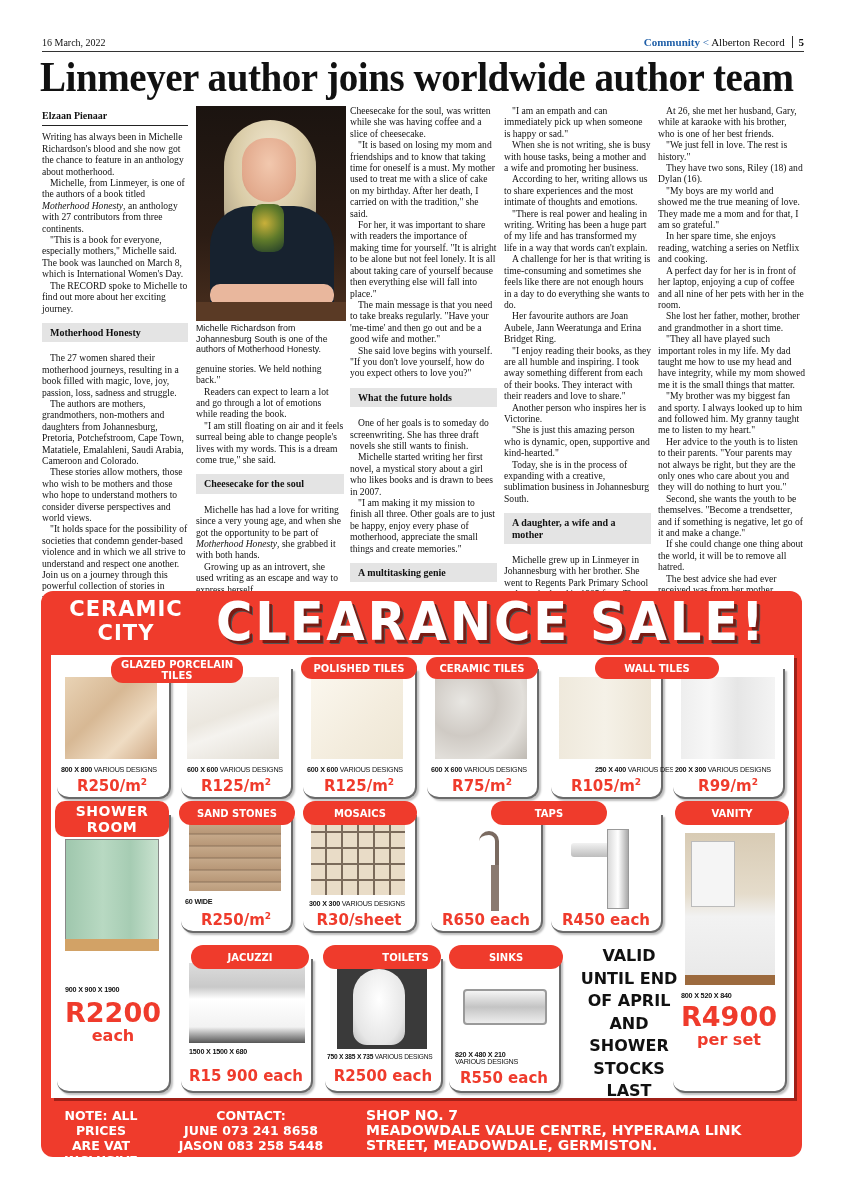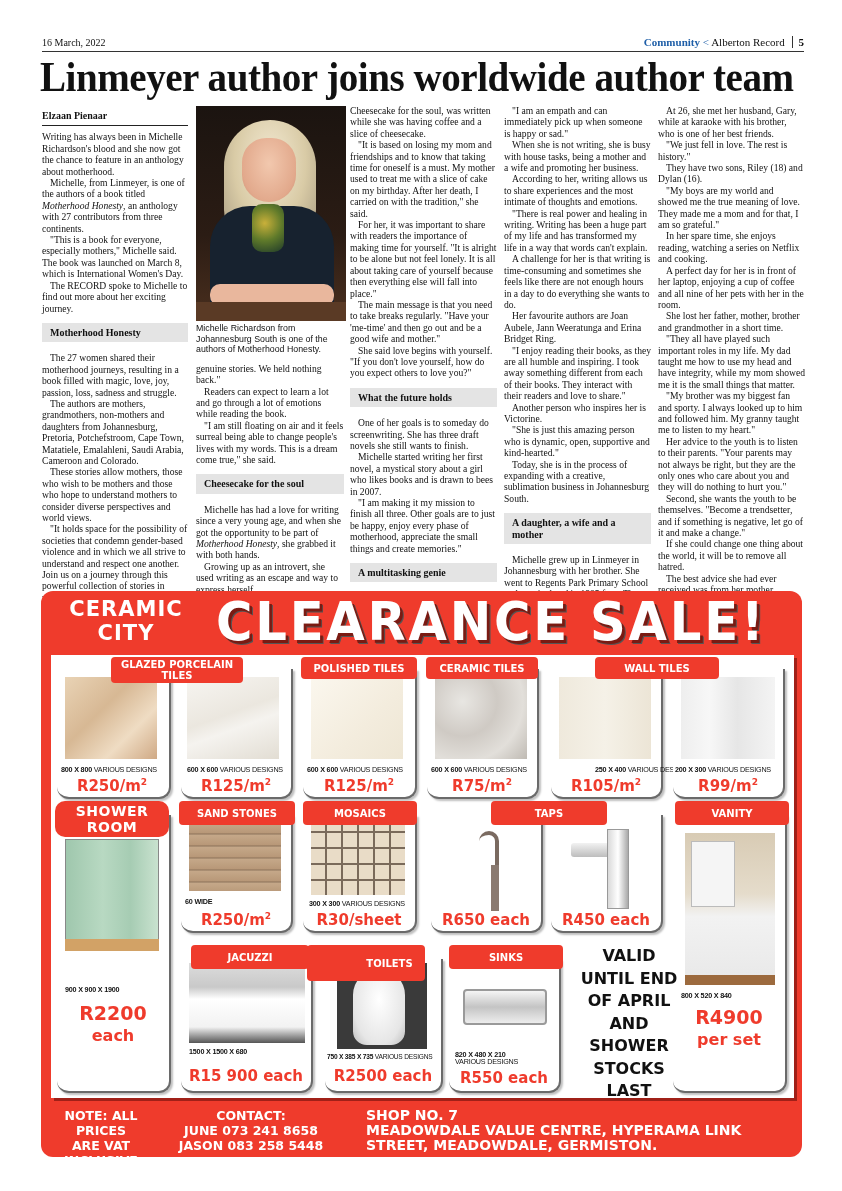--- a/index.html
+++ b/index.html
@@ -30,28 +30,28 @@
   .photo .arm { position:absolute; left:14px; top:178px; width:124px; height:22px; border-radius: 10px; background: #e9b79d; }
   .photo .table { position:absolute; left:0; top:196px; width:100%; height:19px; background: #5a3a25; }
 
   
   .ad { position: absolute; left: 41px; top: 591px; width: 761px; height: 566px; background: #ef3b2c; border-radius: 12px; }
   .ad-brand { position: absolute; left: 10px; top: 6px; width: 150px; text-align: center; color: #fff; font-family: "DejaVu Sans", sans-serif; font-weight: bold; font-size: 21px; line-height: 24px; letter-spacing: 1px; }
   .ad-sale { position: absolute; left: 175px; top: 2px; width: 585px; height: 56px; color: #fff; font-family: "DejaVu Sans", sans-serif; font-weight: bold; font-size: 54px; line-height: 58px; letter-spacing: 3px; text-shadow: 3px 3px 0 #7a1a12, 4px 4px 0 #555; white-space: nowrap; transform: scaleX(0.92); transform-origin: left; }
   .ad-panel { position: absolute; left: 10px; top: 64px; width: 743px; height: 443px; background: #fff; box-shadow: 3px 3px 0 #a02018; }
 
   .card { position: absolute; background: #fff; border-right: 2px solid #6a6a6a; border-bottom: 2px solid #6a6a6a; border-radius: 0 0 12px 12px; box-shadow: 2px 2px 2px rgba(0,0,0,0.25); }
-  .pill { position: absolute; background: #ef3b2c; color: #fff; font-family: "DejaVu Sans", sans-serif; font-weight: bold; font-size: 10px; line-height: 11px; text-align: center; border-radius: 4px; display: flex; align-items: center; justify-content: center; z-index: 3; }
+  .pill { position: absolute; background: #ef3b2c; color: #fff; font-family: "DejaVu Sans", sans-serif; font-weight: bold; font-size: 10px; line-height: 11px; text-align: center; border-radius: 12px; display: flex; align-items: center; justify-content: center; z-index: 3; }
   .pill.big { font-size: 14px; line-height: 16px; letter-spacing: 0.5px; }
   .swatch { position: absolute; }
   .dims { position: absolute; font-family: "Liberation Sans", sans-serif; font-size: 7.2px; font-weight: bold; letter-spacing: -0.2px; white-space: nowrap; }
   .dims .light { font-weight: normal; }
   .price { position: absolute; color: #ef3b2c; font-family: "DejaVu Sans", sans-serif; font-weight: bold; font-size: 15px; text-align: center; white-space: nowrap; }
   .price sup { font-size: 9px; }
-  .price.huge { font-size: 19px; line-height: 28px; }
+  .price.huge { font-size: 27px; line-height: 28px; }
   .price.med { font-size: 16px; line-height: 18px; }
 
   .valid { position: absolute; left: 522px; top: 352px; width: 112px; text-align: center; font-family: "DejaVu Sans", sans-serif; font-weight: bold; font-size: 16px; line-height: 22.5px; color: #111; }
 
   .ad-footer { position: absolute; left: 0; top: 509px; width: 761px; height: 57px; color: #fff; font-family: "DejaVu Sans", sans-serif; font-weight: bold; font-size: 12.5px; line-height: 15px; }
   .ad-footer .note { position: absolute; left: 6px; top: 8px; width: 108px; text-align: center; }
   .ad-footer .contact { position: absolute; left: 130px; top: 8px; width: 160px; text-align: center; }
   .ad-footer .shop { position: absolute; left: 325px; top: 8px; width: 410px; text-align: left; }
 </style>
 </head>
@@ -241,21 +241,21 @@
       <div class="price med" style="left:0; width:112px; top:216px;">per set</div>
     </div>
 
     <div class="pill" style="left:140px; top:290px; width:118px; height:24px;">JACUZZI</div>
     <div class="card" style="left:130px; top:304px; width:132px; height:134px;">
       <div class="swatch" style="left:8px; top:4px; width:116px; height:80px; background:linear-gradient(180deg,#dcdcdc 0%,#c9c9c9 30%,#ffffff 45%,#f2f2f2 80%,#555 100%);"></div>
       <div class="dims" style="left:8px; top:88px;">1500 X 1500 X 680</div>
       <div class="price" style="left:0; width:130px; top:108px;">R15 900 each</div>
     </div>
 
-    <div class="pill" style="left:256px; top:290px; width:118px; height:36px;padding-left:47px;">TOILETS</div>
+    <div class="pill" style="left:272px; top:290px; width:118px; height:24px;padding-left:47px;">TOILETS</div>
     <div class="card" style="left:274px; top:304px; width:118px; height:134px;">
       <div class="swatch" style="left:12px; top:4px; width:90px; height:86px; background:#3a3a3a;"></div>
       <div class="swatch" style="left:28px; top:10px; width:52px; height:76px; background:radial-gradient(ellipse at 50% 40%,#ffffff 0%,#e6e6e6 70%,#bdbdbd 100%); border-radius:30px 30px 16px 16px;"></div>
       <div class="dims" style="left:2px; top:94px; font-size:6.6px;"><span>750 X 385 X 735</span> <span class="light">VARIOUS DESIGNS</span></div>
       <div class="price" style="left:0; width:116px; top:108px;">R2500 each</div>
     </div>
 
     <div class="pill" style="left:398px; top:290px; width:114px; height:24px;">SINKS</div>
     <div class="card" style="left:398px; top:304px; width:112px; height:134px;">
       <div class="swatch" style="left:14px; top:30px; width:84px; height:36px; background:linear-gradient(180deg,#f5f5f5,#c4c4c4,#ededed); border:2px solid #9a9a9a; border-radius:4px;"></div>

